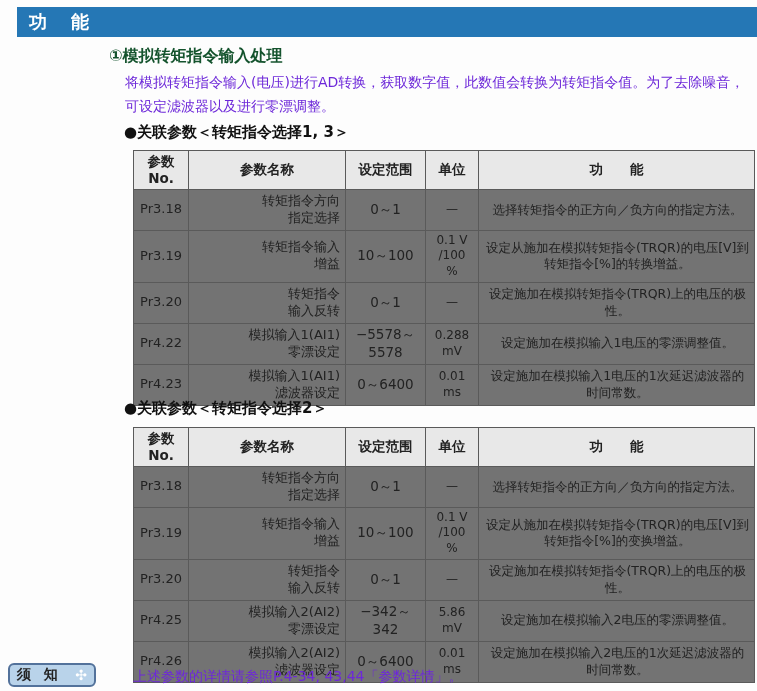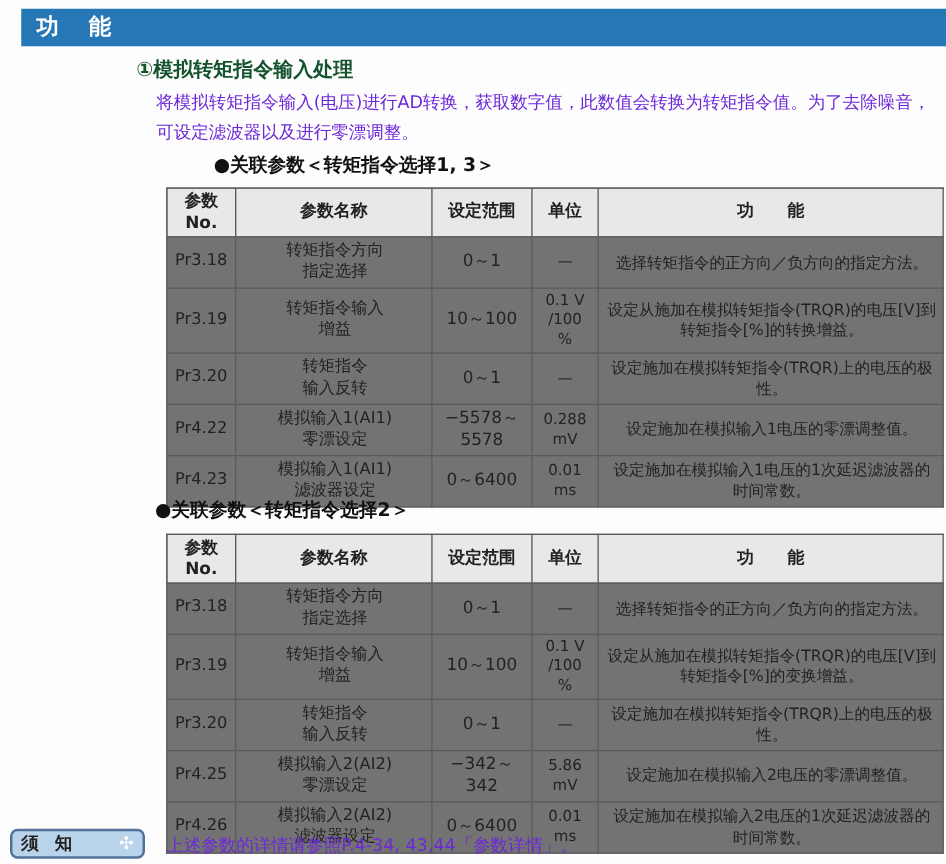--- a/index.html
+++ b/index.html
@@ -22,21 +22,21 @@
     font-size:16px;font-weight:bold;color:#14532d;
   }
   .intro{
     position:absolute;left:125px;top:70px;width:625px;
     font-size:14px;line-height:24px;color:#6d28d9;
   }
   .tbl-title{
     font-size:15px;font-weight:bold;color:#111;
     position:absolute;left:124px;
   }
-  .tbl-title.t1{top:123px;margin-left:47px;}
+  .tbl-title.t1{top:123px;}
   .tbl-title.t2{top:399px;}
   .ptable{
     position:absolute;left:133px;width:621px;
     border-collapse:collapse;table-layout:fixed;
     background:#737373;
   }
   .ptable.t1{top:150px;}
   .ptable.t2{top:427px;}
   .ptable th,.ptable td{
     border:1px solid #5a5a5a;
@@ -51,31 +51,31 @@
     height:37px;text-align:center;
     white-space:pre-line;line-height:1.25;
   }
   .ptable td{height:41px;line-height:1.3;}
   .c-no{width:55px;}
   .c-name{width:157px;}
   .c-range{width:80px;}
   .c-unit{width:53px;}
   .c-func{width:276px;}
   td.no{text-align:center;font-size:13px;}
-  td.name{text-align:center;white-space:pre-line;padding-left:7px;}
+  td.name{text-align:right;white-space:pre-line;padding-left:7px;}
   td.range{text-align:center;white-space:pre-line;font-size:13.5px;}
   td.unit{text-align:center;white-space:pre-line;font-size:12px;}
   td.func{text-align:center;font-size:12.5px;line-height:1.3;padding-left:7px;}
   .footer-note{
     position:absolute;left:133px;top:668px;
     font-size:14px;color:#6d28d9;
   }
   .notice-badge{
     position:absolute;left:8px;top:663px;
-    width:108px;height:24px;box-sizing:border-box;
+    width:88px;height:24px;box-sizing:border-box;
     background:#b9d3ea;border:2px solid #53729b;border-radius:6px;
     display:flex;align-items:center;justify-content:space-between;
     padding:0 7px;
   }
   .notice-badge .label{
     font-size:14px;font-weight:bold;color:#222;letter-spacing:4px;
   }
   .notice-badge .icon{
     font-size:14px;color:#fff;font-weight:bold;line-height:1;
   }

